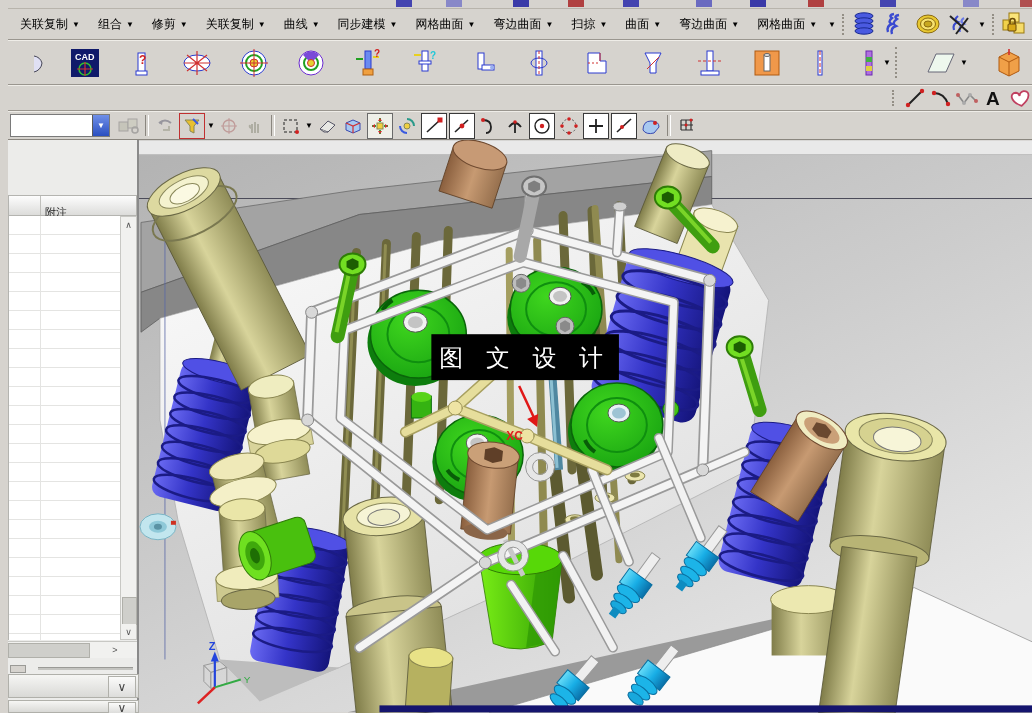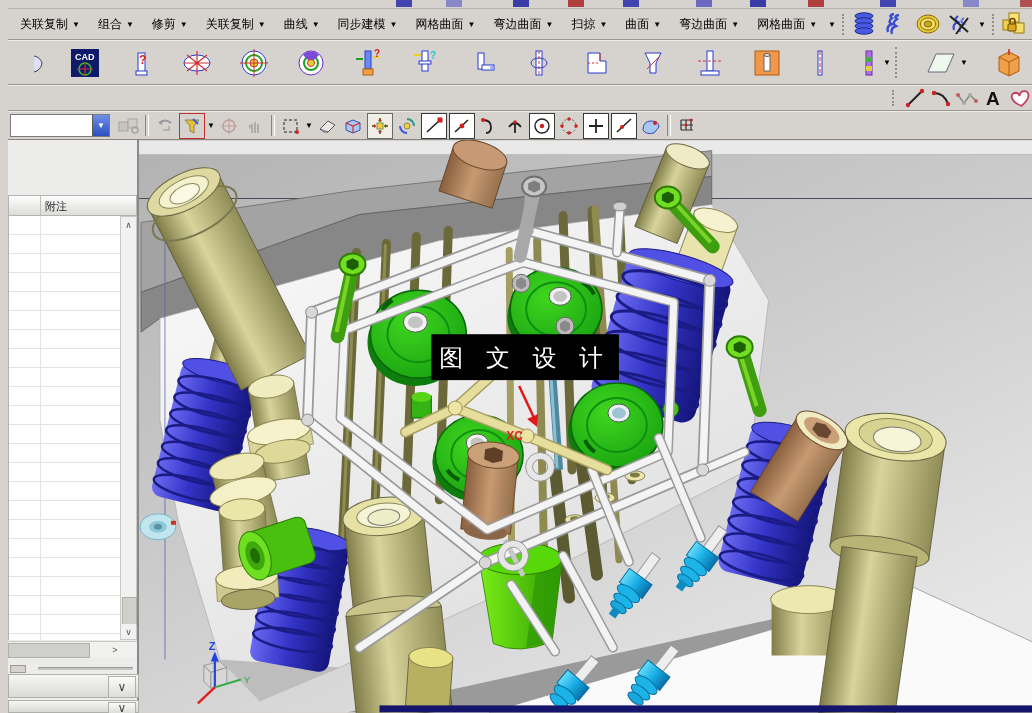--- a/index.html
+++ b/index.html
@@ -30,21 +30,21 @@
   .spacer{flex:1;}
   
   .combo{display:flex;width:98px;height:21px;border:1px solid #7a7a7a;background:#fff;margin-right:6px;}
   .combo-field{flex:1;}
   .combo-btn{width:16px;background:linear-gradient(#6f8fe8,#2a4fc0);display:flex;align-items:center;justify-content:center;color:#fff;font-size:8px;border-left:1px solid #5a5a5a;}
   
   #main{top:140px;height:573px;display:flex;}
   #left-panel{position:relative;width:131px;height:573px;background:#ececea;border-right:2px solid #8a8a8a;box-sizing:border-box;}
   .lp-header{position:absolute;left:0;top:55px;width:129px;height:21px;background:linear-gradient(#fdfdfd,#dcdcda);border:1px solid #b4b4b0;box-sizing:border-box;display:flex;font-size:11px;color:#222;}
   .lp-h0{width:31px;border-right:1px solid #c0c0bc;}
-  .lp-h1{flex:1;padding:3px 0 0 4px;}
+  .lp-h1{flex:1;padding:3px 0 0 4px;margin-top:6px;}
   .lp-body{position:absolute;left:0;top:76px;width:112px;height:424px;background:#fff;border-left:1px solid #b4b4b0;box-sizing:border-box;overflow:hidden;}
   .lp-row{height:18px;border-bottom:1px solid #e4e4e2;display:flex;}
   .lp-c0{width:31px;border-right:1px solid #e4e4e2;}
   .lp-vscroll{position:absolute;left:112px;top:76px;width:17px;height:424px;background:#f1f1ef;border:1px solid #c8c8c4;box-sizing:border-box;}
   .sbtn{position:absolute;left:0;width:15px;height:15px;display:flex;align-items:center;justify-content:center;font-size:9px;color:#555;background:#f1f1ef;}
   .sthumb{position:absolute;left:1px;width:13px;background:#cfcfcb;border:1px solid #b0b0aa;}
   .lp-hscroll{position:absolute;left:0;top:501px;width:129px;height:16px;background:#f1f1ef;border-top:1px solid #c8c8c4;}
   .hthumb{position:absolute;left:0;top:1px;width:80px;height:13px;background:#cfcfcb;border:1px solid #b0b0aa;}
   .hbtn{position:absolute;right:14px;top:0;width:16px;height:15px;display:flex;align-items:center;justify-content:center;font-size:9px;color:#555;}
   .lp-split{position:absolute;left:0;top:524px;width:131px;height:8px;}

